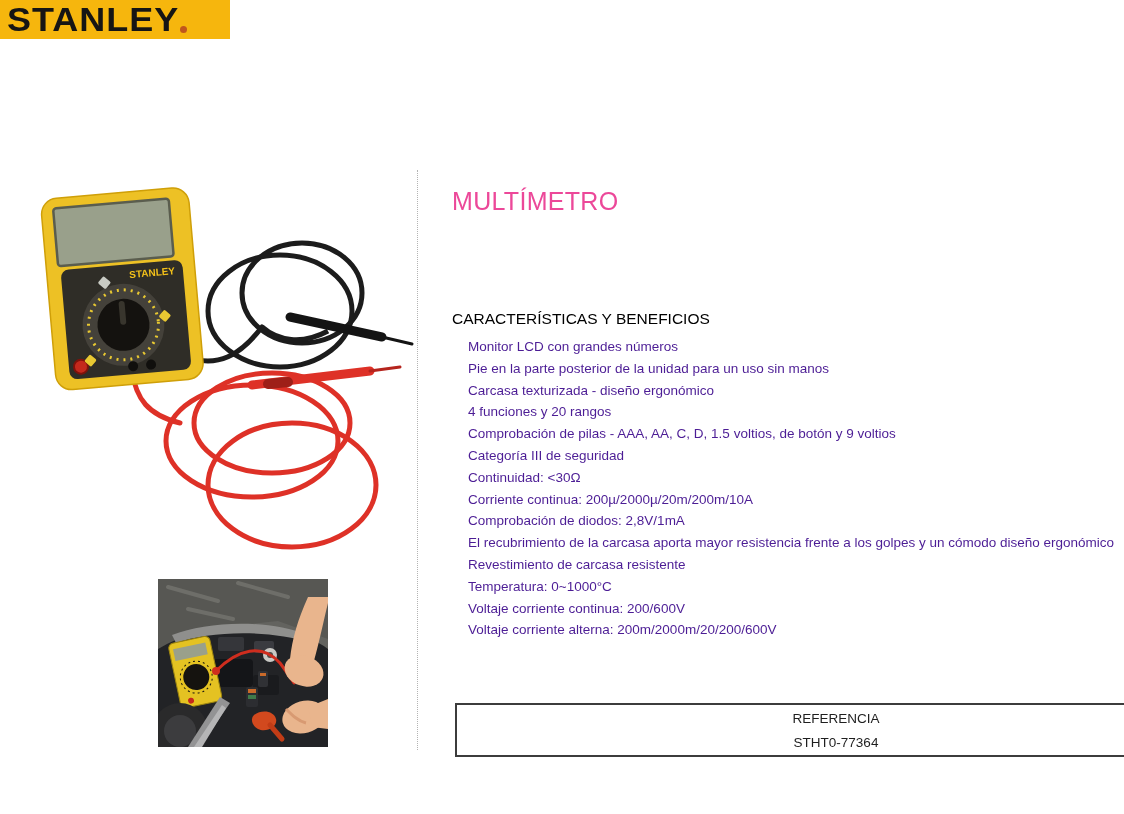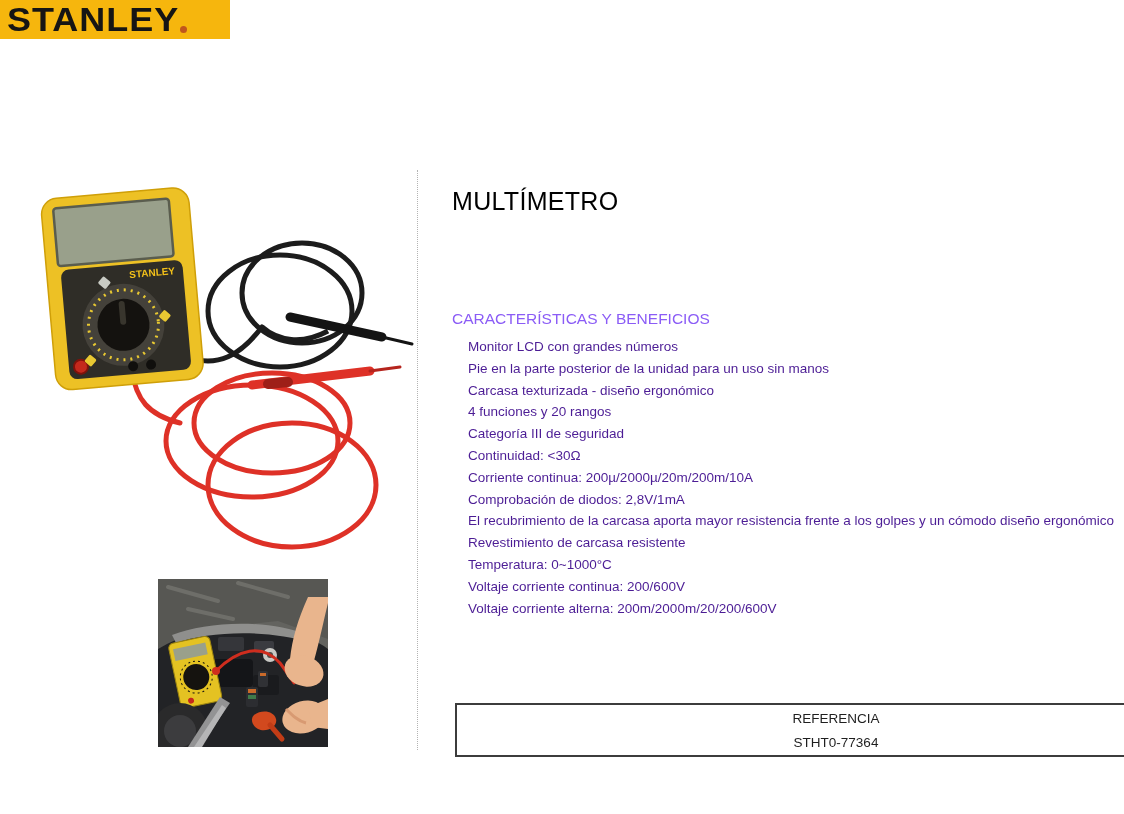--- a/index.html
+++ b/index.html
@@ -28,25 +28,25 @@
 
   
   .divider {
     position: absolute; left: 417px; top: 170px; height: 580px; width: 0;
     border-left: 1px dotted #b3b3b3;
   }
 
   
   .title {
     position: absolute; left: 452px; top: 187px;
-    font-size: 25px; color: #000000; letter-spacing: 0.3px;
+    font-size: 25px; color: #ec4899; letter-spacing: 0.3px;
   }
   .features-heading {
     position: absolute; left: 452px; top: 310px;
-    font-size: 15.5px; color: #8b5cf6;
+    font-size: 15.5px; color: #000000;
   }
   .features-list {
     position: absolute; left: 468px; top: 336px; width: 650px;
     list-style: none;
   }
   .features-list li {
     font-size: 13.5px; color: #4c1d95; line-height: 21.8px; white-space: nowrap;
   }
 
   
@@ -162,20 +162,21 @@
 
   <h1 class="title" style="font-weight: normal;">MULTÍMETRO</h1>
 
   <h2 class="features-heading" style="font-weight: normal;">CARACTERÍSTICAS Y BENEFICIOS</h2>
 
   <ul class="features-list">
     <li>Monitor LCD con grandes números</li>
     <li>Pie en la parte posterior de la unidad para un uso sin manos</li>
     <li>Carcasa texturizada - diseño ergonómico</li>
     <li>4 funciones y 20 rangos</li>
+    <li>Comprobación de pilas - AAA, AA, C, D, 1.5 voltios, de botón y 9 voltios</li>
     <li>Categoría III de seguridad</li>
     <li>Continuidad: &lt;30Ω</li>
     <li>Corriente continua: 200µ/2000µ/20m/200m/10A</li>
     <li>Comprobación de diodos: 2,8V/1mA</li>
     <li>El recubrimiento de la carcasa aporta mayor resistencia frente a los golpes y un cómodo diseño ergonómico</li>
     <li>Revestimiento de carcasa resistente</li>
     <li>Temperatura: 0~1000°C</li>
     <li>Voltaje corriente continua: 200/600V</li>
     <li>Voltaje corriente alterna: 200m/2000m/20/200/600V</li>
   </ul>

